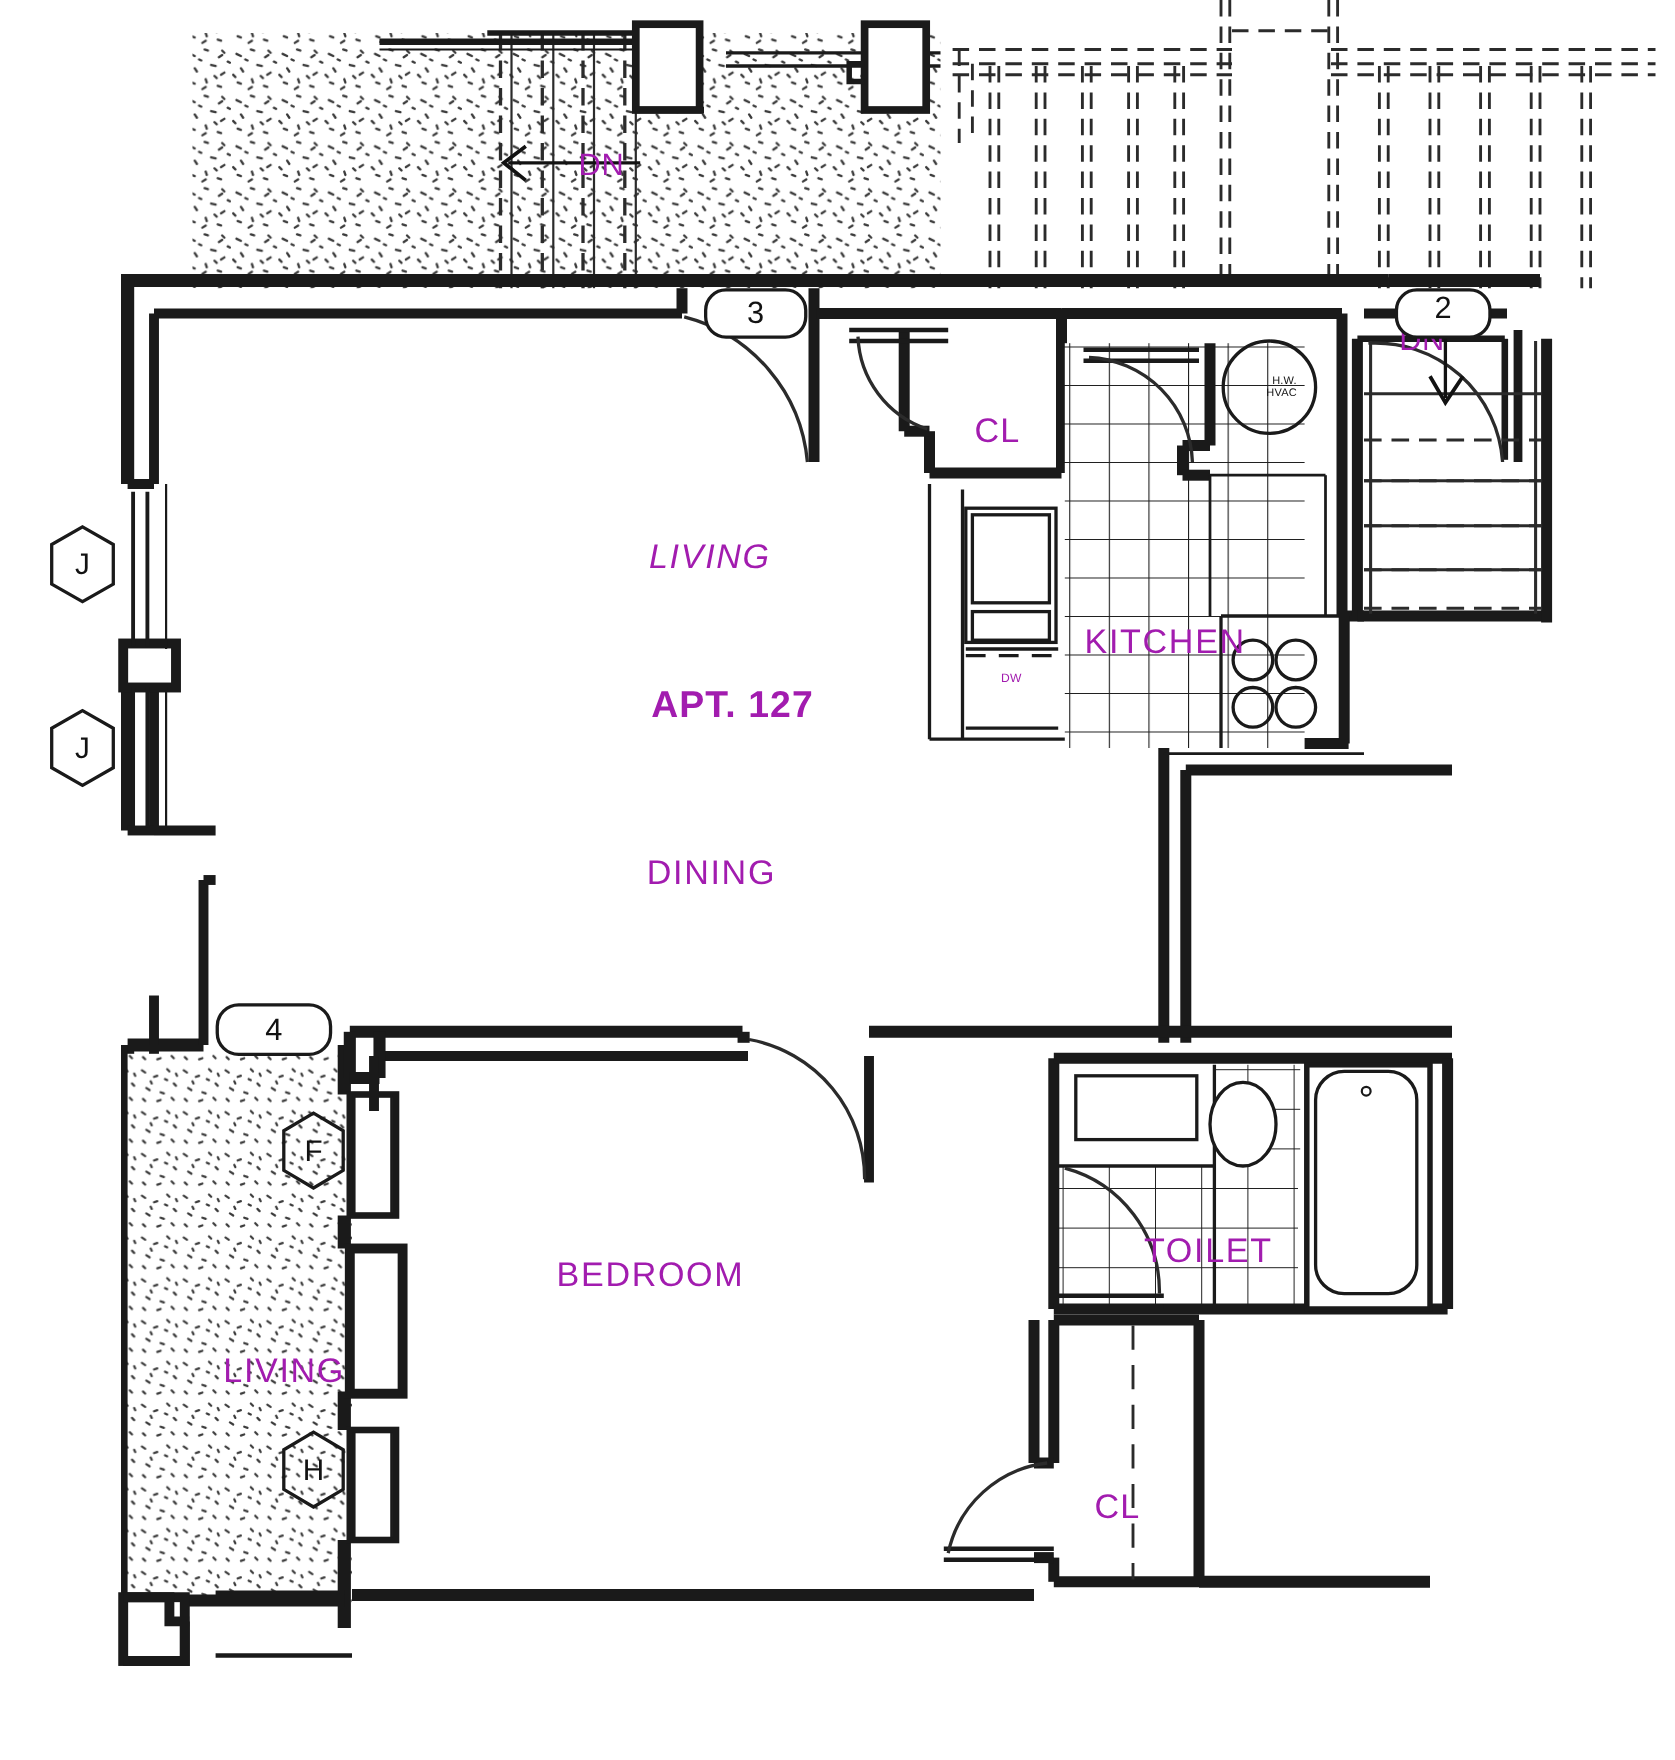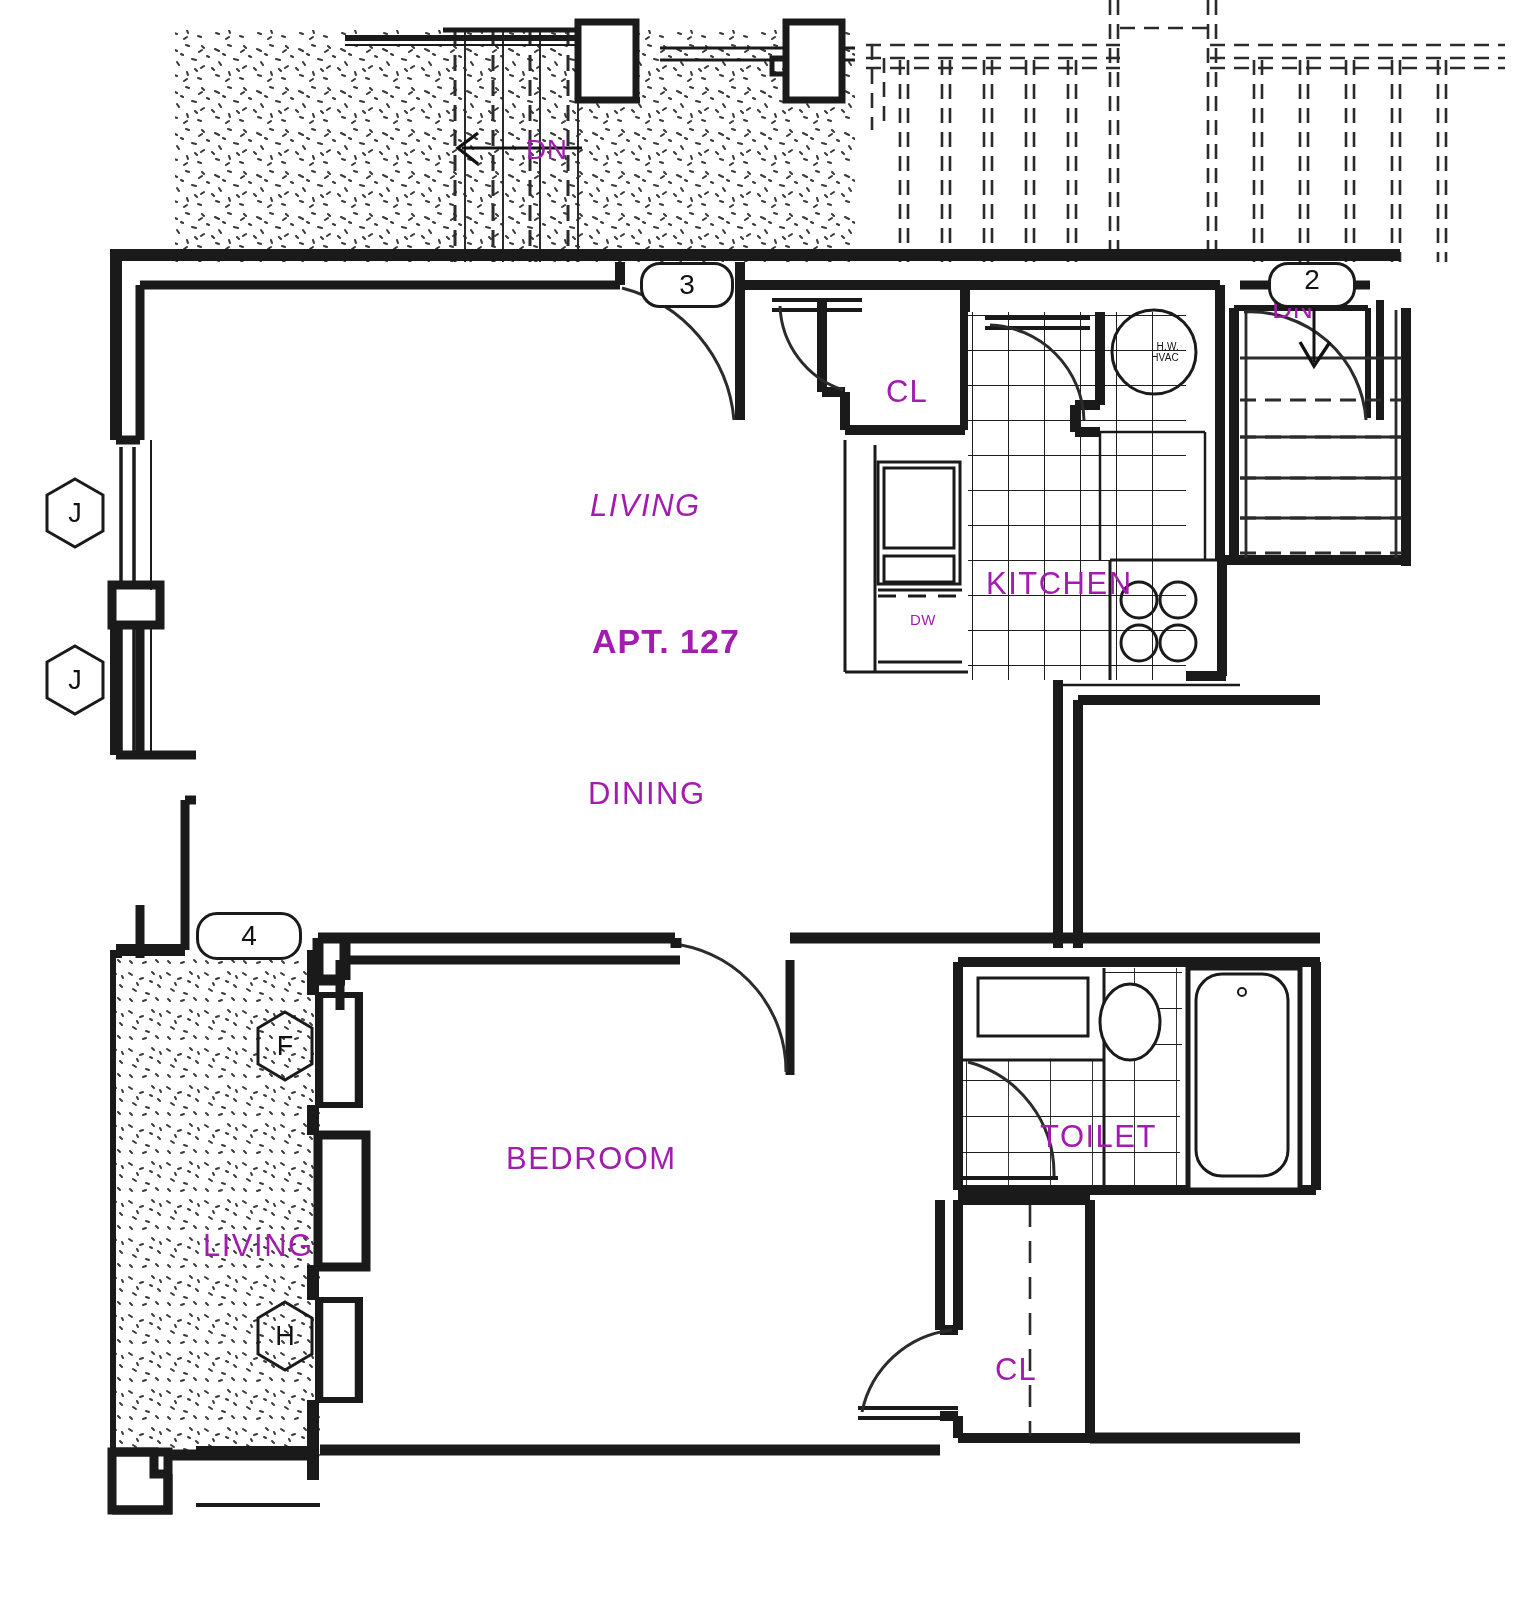--- a/index.html
+++ b/index.html
@@ -11,21 +11,21 @@
     position:absolute;
     font-family:"Liberation Sans",sans-serif;
     color:#a21caf;
     white-space:nowrap;
     letter-spacing:0.5px;
     -webkit-font-smoothing:antialiased;
   }
   .lbl-room{font-size:31px;letter-spacing:1.5px;}
   .lbl-apt{font-size:34px;font-weight:bold;letter-spacing:1px;}
   .lbl-small{font-size:31px;letter-spacing:1px;margin-top:36px;}
-  .lbl-tiny{font-size:15px;letter-spacing:0.3px;}
+  .lbl-tiny{font-size:11px;letter-spacing:0.3px;}
   .lbl-hex{font-size:27px;letter-spacing:0;}
   .lbl-tag{font-size:28px;letter-spacing:0;}
   .lbl-dn{font-size:28px;letter-spacing:0.5px;}
 </style>
 </head>
 <body>
 
 <div id="plan-root">
 
   <svg id="plan-svg" viewBox="0 0 1523 1600" xmlns="http://www.w3.org/2000/svg">

